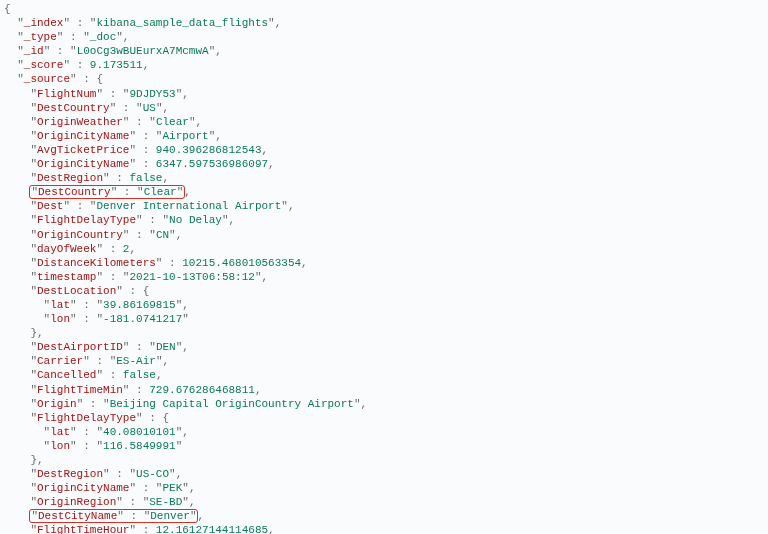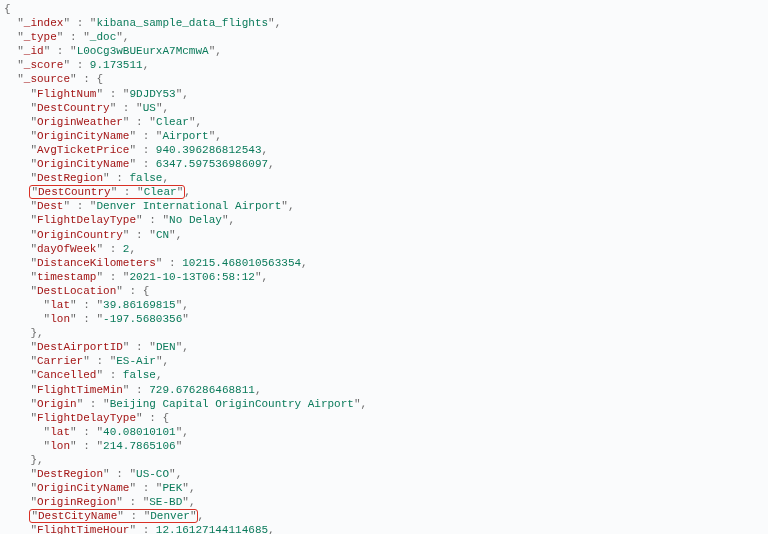--- a/index.html
+++ b/index.html
@@ -48,30 +48,30 @@
     <span class="p">"</span><span class="k">DestRegion</span><span class="p">"</span><span class="p"> : </span><span class="b">false</span><span class="p">,</span>
     <span class="hl"><span class="p">"</span><span class="k">DestCountry</span><span class="p">"</span><span class="p"> : </span><span class="p">"</span><span class="s">Clear</span><span class="p">"</span></span><span class="p">,</span>
     <span class="p">"</span><span class="k">Dest</span><span class="p">"</span><span class="p"> : </span><span class="p">"</span><span class="s">Denver International Airport</span><span class="p">",</span>
     <span class="p">"</span><span class="k">FlightDelayType</span><span class="p">"</span><span class="p"> : </span><span class="p">"</span><span class="s">No Delay</span><span class="p">",</span>
     <span class="p">"</span><span class="k">OriginCountry</span><span class="p">"</span><span class="p"> : </span><span class="p">"</span><span class="s">CN</span><span class="p">",</span>
     <span class="p">"</span><span class="k">dayOfWeek</span><span class="p">"</span><span class="p"> : </span><span class="n">2</span><span class="p">,</span>
     <span class="p">"</span><span class="k">DistanceKilometers</span><span class="p">"</span><span class="p"> : </span><span class="n">10215.468010563354</span><span class="p">,</span>
     <span class="p">"</span><span class="k">timestamp</span><span class="p">"</span><span class="p"> : </span><span class="p">"</span><span class="s">2021-10-13T06:58:12</span><span class="p">",</span>
     <span class="p">"</span><span class="k">DestLocation</span><span class="p">"</span><span class="p"> : {</span>
       <span class="p">"</span><span class="k">lat</span><span class="p">"</span><span class="p"> : </span><span class="p">"</span><span class="s">39.86169815</span><span class="p">",</span>
-      <span class="p">"</span><span class="k">lon</span><span class="p">"</span><span class="p"> : </span><span class="p">"</span><span class="s">-197.5680356</span><span class="p">"</span>
+      <span class="p">"</span><span class="k">lon</span><span class="p">"</span><span class="p"> : </span><span class="p">"</span><span class="s">-181.0741217</span><span class="p">"</span>
     <span class="p">},</span>
     <span class="p">"</span><span class="k">DestAirportID</span><span class="p">"</span><span class="p"> : </span><span class="p">"</span><span class="s">DEN</span><span class="p">",</span>
     <span class="p">"</span><span class="k">Carrier</span><span class="p">"</span><span class="p"> : </span><span class="p">"</span><span class="s">ES-Air</span><span class="p">",</span>
     <span class="p">"</span><span class="k">Cancelled</span><span class="p">"</span><span class="p"> : </span><span class="b">false</span><span class="p">,</span>
     <span class="p">"</span><span class="k">FlightTimeMin</span><span class="p">"</span><span class="p"> : </span><span class="n">729.676286468811</span><span class="p">,</span>
     <span class="p">"</span><span class="k">Origin</span><span class="p">"</span><span class="p"> : </span><span class="p">"</span><span class="s">Beijing Capital OriginCountry Airport</span><span class="p">",</span>
     <span class="p">"</span><span class="k">FlightDelayType</span><span class="p">"</span><span class="p"> : {</span>
       <span class="p">"</span><span class="k">lat</span><span class="p">"</span><span class="p"> : </span><span class="p">"</span><span class="s">40.08010101</span><span class="p">",</span>
-      <span class="p">"</span><span class="k">lon</span><span class="p">"</span><span class="p"> : </span><span class="p">"</span><span class="s">214.7865106</span><span class="p">"</span>
+      <span class="p">"</span><span class="k">lon</span><span class="p">"</span><span class="p"> : </span><span class="p">"</span><span class="s">116.5849991</span><span class="p">"</span>
     <span class="p">},</span>
     <span class="p">"</span><span class="k">DestRegion</span><span class="p">"</span><span class="p"> : </span><span class="p">"</span><span class="s">US-CO</span><span class="p">",</span>
     <span class="p">"</span><span class="k">OriginCityName</span><span class="p">"</span><span class="p"> : </span><span class="p">"</span><span class="s">PEK</span><span class="p">",</span>
     <span class="p">"</span><span class="k">OriginRegion</span><span class="p">"</span><span class="p"> : </span><span class="p">"</span><span class="s">SE-BD</span><span class="p">",</span>
     <span class="hl"><span class="p">"</span><span class="k">DestCityName</span><span class="p">"</span><span class="p"> : </span><span class="p">"</span><span class="s">Denver</span><span class="p">"</span></span><span class="p">,</span>
     <span class="p">"</span><span class="k">FlightTimeHour</span><span class="p">"</span><span class="p"> : </span><span class="n">12.16127144114685</span><span class="p">,</span>
     
   
 </pre>
 

